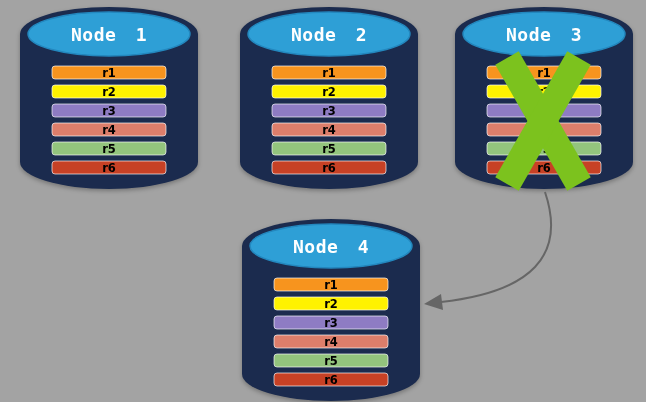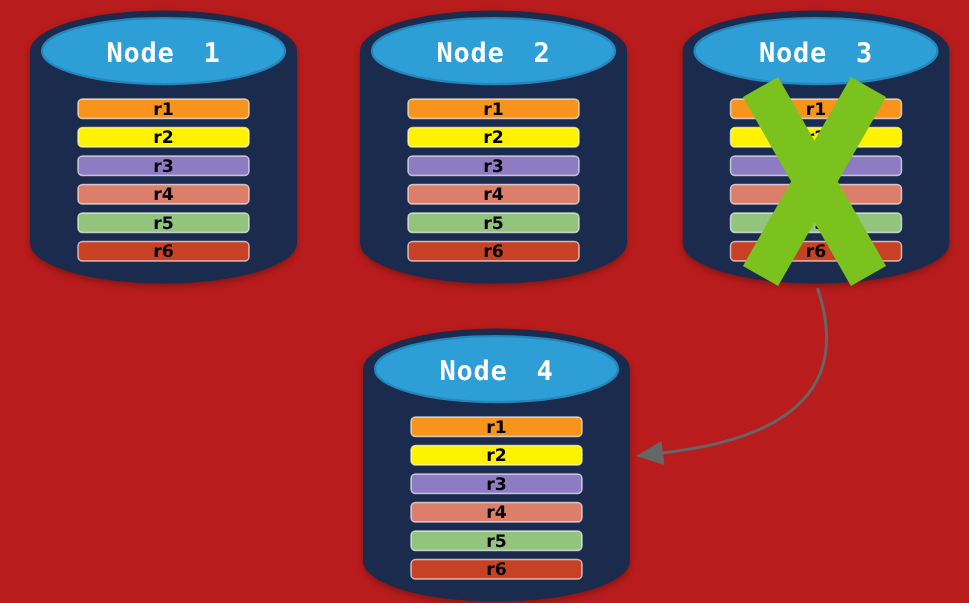--- a/index.html
+++ b/index.html
@@ -1,20 +1,20 @@
 <!DOCTYPE html>
 <html><head>
 <meta charset="utf-8">
 <style>
   html, body { margin: 0; padding: 0; background: #ffffff; }
   #canvas {
     position: relative;
     width: 646px;
     height: 402px;
-    background: #b91c1c;
+    background: #a3a3a3;
     font-family: "DejaVu Sans", sans-serif;
     overflow: hidden;
   }
   .node {
     position: absolute;
     filter: drop-shadow(0 2px 2px rgba(0,0,0,0.28));
   }
   .cyl-top-ellipse { stroke: #2387be; stroke-width: 1.5; }
   .node-title {
     font-family: "DejaVu Sans Mono", monospace;

